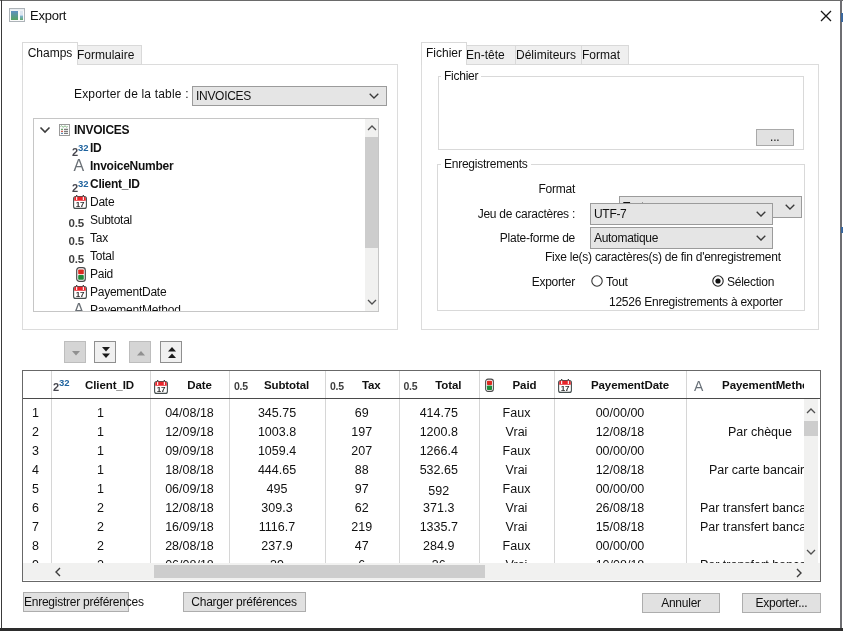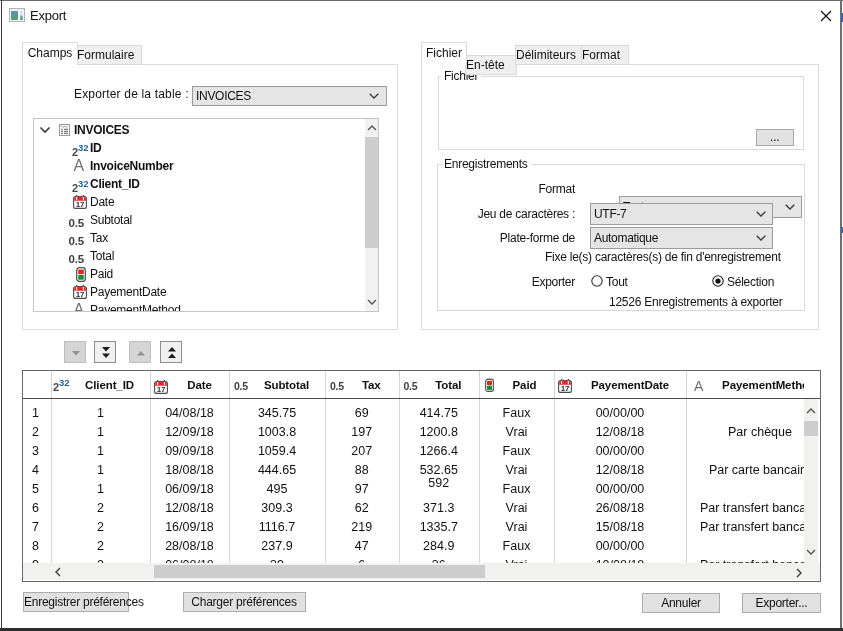--- a/index.html
+++ b/index.html
@@ -173,21 +173,21 @@
         <rect x="2" y="6.8" width="2" height="1" fill="#c0392b"></rect>
         <rect x="5" y="6.8" width="4" height="1" fill="#5a5a5a"></rect>
         <rect x="2" y="8.8" width="2" height="1" fill="#3a6a9a"></rect>
         <rect x="5" y="8.8" width="4" height="1" fill="#5a5a5a"></rect>
       </svg>
     <span style="position:absolute;left:40px;font-weight:bold;letter-spacing:-0.25px;">INVOICES</span>
   </div>
 </div>
 
 <div class="panel" style="left:421px;top:63.5px;width:397.5px;height:266px;"></div>
-<div class="tab" style="left:465px;top:55px;width:50px;height:18px;line-height:18px;">En-tête</div>
+<div class="tab" style="left:465px;top:45px;width:50px;height:18px;line-height:18px;">En-tête</div>
 <div class="tab" style="left:515px;top:45px;width:66px;height:18px;line-height:18px;">Délimiteurs</div>
 <div class="tab" style="left:581px;top:45px;width:46px;height:18px;line-height:18px;">Format</div>
 <div class="tab-active" style="left:421px;top:42px;width:44px;height:22px;line-height:20px;">Fichier</div>
 
 <div class="group" style="left:438px;top:75.5px;width:366px;height:74.5px;"></div>
 <div class="grouplbl" style="left:441px;top:69px;">Fichier</div>
 <div class="btn" style="left:756px;top:129px;width:37.5px;height:16.5px;box-sizing:border-box;border-color:#a9a9a9;">
     <span>...</span>
   </div>
 
@@ -355,21 +355,21 @@
   <div class="cell" style="left:302px;top:90.3px;width:73.5px;height:19px;line-height:19px;">88</div>
   <div class="cell" style="left:375.5px;top:90.3px;width:80.5px;height:19px;line-height:19px;">532.65</div>
   <div class="cell" style="left:456px;top:90.3px;width:75px;height:19px;line-height:19px;">Vrai</div>
   <div class="cell" style="left:531px;top:90.3px;width:132px;height:19px;line-height:19px;">12/08/18</div>
   <div class="cell" style="left:663px;top:90.3px;width:148px;height:19px;line-height:19px;">Par carte bancaire</div>
   <div class="cell" style="left:0;top:109.3px;width:25px;height:19px;line-height:19px;">5</div>
   <div class="cell" style="left:28px;top:109.3px;width:99px;height:19px;line-height:19px;">1</div>
   <div class="cell" style="left:127px;top:109.3px;width:79px;height:19px;line-height:19px;">06/09/18</div>
   <div class="cell" style="left:206px;top:109.3px;width:96px;height:19px;line-height:19px;">495</div>
   <div class="cell" style="left:302px;top:109.3px;width:73.5px;height:19px;line-height:19px;">97</div>
-  <div class="cell" style="left:375.5px;top:103px;width:80.5px;height:19px;line-height:19px;">592</div>
+  <div class="cell" style="left:375.5px;top:111px;width:80.5px;height:19px;line-height:19px;">592</div>
   <div class="cell" style="left:456px;top:109.3px;width:75px;height:19px;line-height:19px;">Faux</div>
   <div class="cell" style="left:531px;top:109.3px;width:132px;height:19px;line-height:19px;">00/00/00</div>
   <div class="cell" style="left:0;top:128.3px;width:25px;height:19px;line-height:19px;">6</div>
   <div class="cell" style="left:28px;top:128.3px;width:99px;height:19px;line-height:19px;">2</div>
   <div class="cell" style="left:127px;top:128.3px;width:79px;height:19px;line-height:19px;">12/08/18</div>
   <div class="cell" style="left:206px;top:128.3px;width:96px;height:19px;line-height:19px;">309.3</div>
   <div class="cell" style="left:302px;top:128.3px;width:73.5px;height:19px;line-height:19px;">62</div>
   <div class="cell" style="left:375.5px;top:128.3px;width:80.5px;height:19px;line-height:19px;">371.3</div>
   <div class="cell" style="left:456px;top:128.3px;width:75px;height:19px;line-height:19px;">Vrai</div>
   <div class="cell" style="left:531px;top:128.3px;width:132px;height:19px;line-height:19px;">26/08/18</div>

